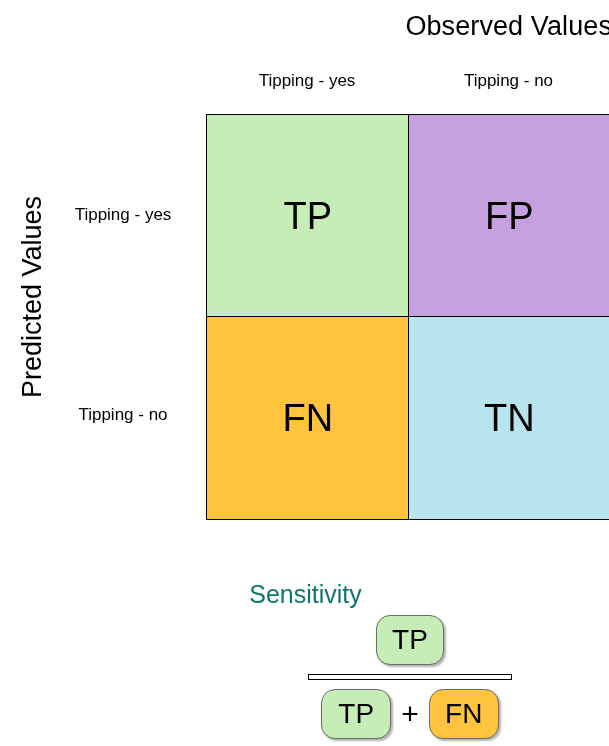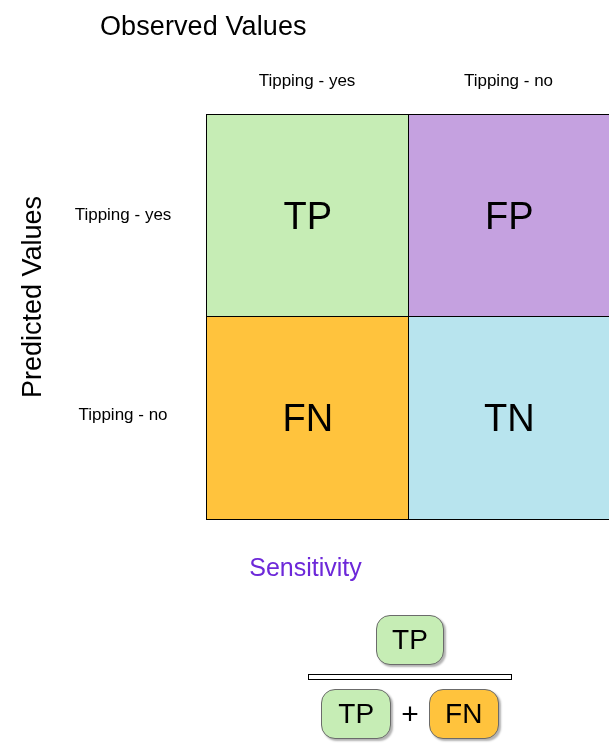--- a/index.html
+++ b/index.html
@@ -16,21 +16,21 @@
     color: #000000;
     -webkit-font-smoothing: antialiased;
   }
 
   
   .observed-title {
     position: absolute;
     left: 0;
     top: 9px;
     width: 512px;
-    text-align: left;
+    text-align: right;
     font-size: 27px;
     line-height: 34px;
     letter-spacing: 0.1px;
     color: #000;
   }
   
   .observed-title-inner {
     display: inline-block;
     transform: translateX(100px);
   }
@@ -103,26 +103,26 @@
   }
   .cell-tp { background: #c6edb5; }
   .cell-fp { background: #c5a1e0; }
   .cell-fn { background: #ffc33d; }
   .cell-tn { background: #b8e4ee; }
 
   
   .sens-title {
     position: absolute;
     left: 0;
-    top: 551px;
+    top: 578px;
     width: 609px;
     text-align: center;
     font-size: 25px;
     line-height: 32px;
-    color: #6d28d9;
+    color: #0f766e;
   }
   .sens-title-inner {
     display: inline-block;
     transform: translateX(1px);
   }
 
   .formula {
     position: absolute;
     left: 284px;
     top: 612px;

